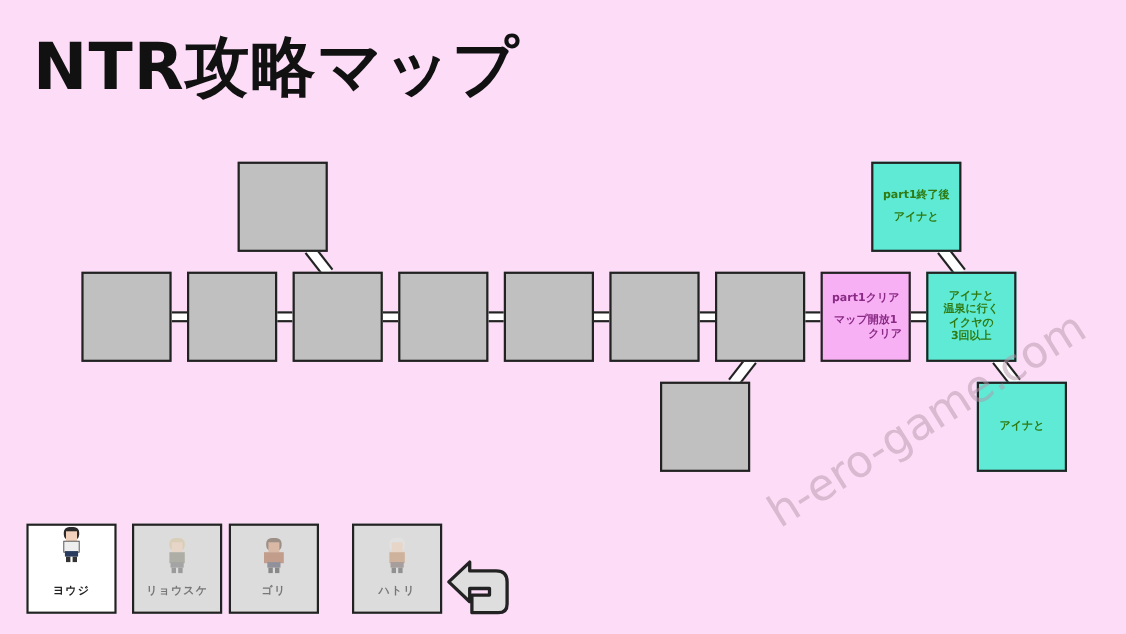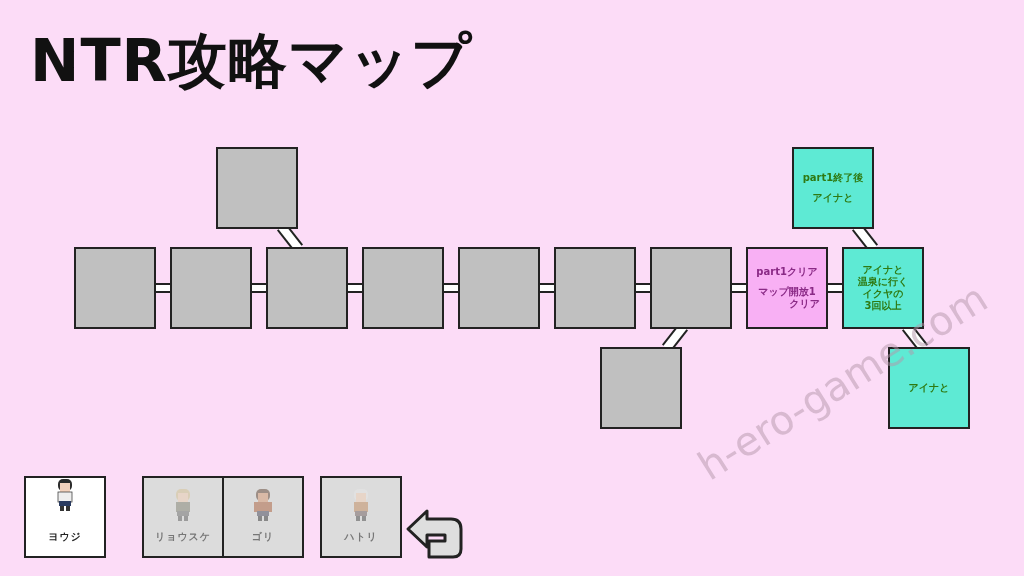--- a/index.html
+++ b/index.html
@@ -92,34 +92,34 @@
         <rect x="5" y="1" width="14" height="12" rx="5" fill="#2b2b2b"></rect>
         <rect x="7" y="5" width="10" height="9" fill="#f3d2bd"></rect>
         <rect x="5" y="14" width="14" height="10" fill="#eee" stroke="#444" stroke-width="0.8"></rect>
         <rect x="6" y="23" width="12" height="5" fill="#2a3b60"></rect>
         <rect x="7" y="28" width="4" height="5" fill="#333"></rect>
         <rect x="13" y="28" width="4" height="5" fill="#333"></rect>
       </svg>
   </div>
   <span class="name">ヨウジ</span>
 </div>
-<div class="char" style="left:120px;margin-left:22px;">
+<div class="char" style="left:120px;">
   <div class="sprite">
     <svg width="24" height="34" viewBox="0 0 24 34" opacity="0.55">
         <rect x="5" y="1" width="14" height="12" rx="5" fill="#d8c49a"></rect>
         <rect x="7" y="5" width="10" height="9" fill="#f0d0b8"></rect>
         <rect x="5" y="14" width="14" height="10" fill="#8a8a7a"></rect>
         <rect x="6" y="23" width="12" height="5" fill="#777"></rect>
         <rect x="7" y="28" width="4" height="5" fill="#666"></rect>
         <rect x="13" y="28" width="4" height="5" fill="#666"></rect>
       </svg>
   </div>
   <span class="name">リョウスケ</span>
 </div>
-<div class="char" style="left:222px;">
+<div class="char" style="left:208px;">
   <div class="sprite">
     <svg width="24" height="34" viewBox="0 0 24 34" opacity="0.55">
         <rect x="5" y="1" width="14" height="12" rx="5" fill="#6a5040"></rect>
         <rect x="7" y="5" width="10" height="9" fill="#d79e7a"></rect>
         <rect x="3" y="14" width="18" height="10" fill="#b06a4a"></rect>
         <rect x="6" y="23" width="12" height="5" fill="#556"></rect>
         <rect x="7" y="28" width="4" height="5" fill="#444"></rect>
         <rect x="13" y="28" width="4" height="5" fill="#444"></rect>
       </svg>
   </div>

